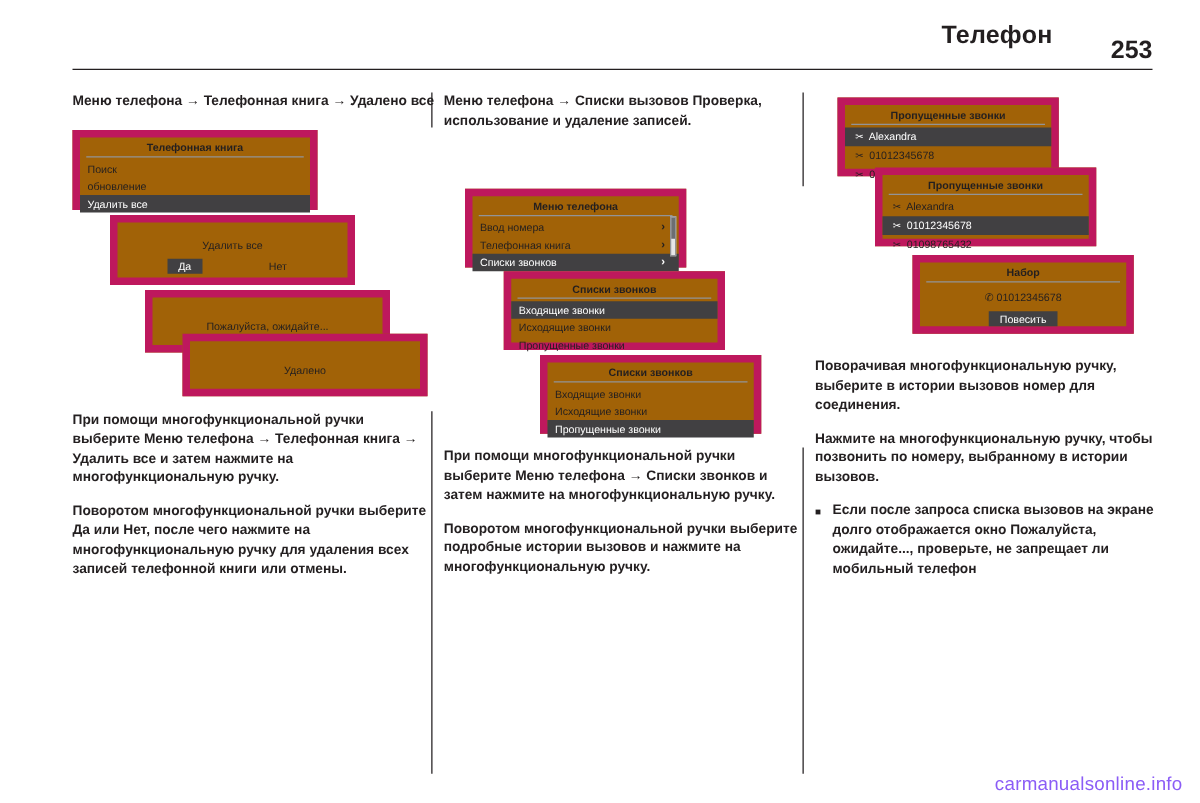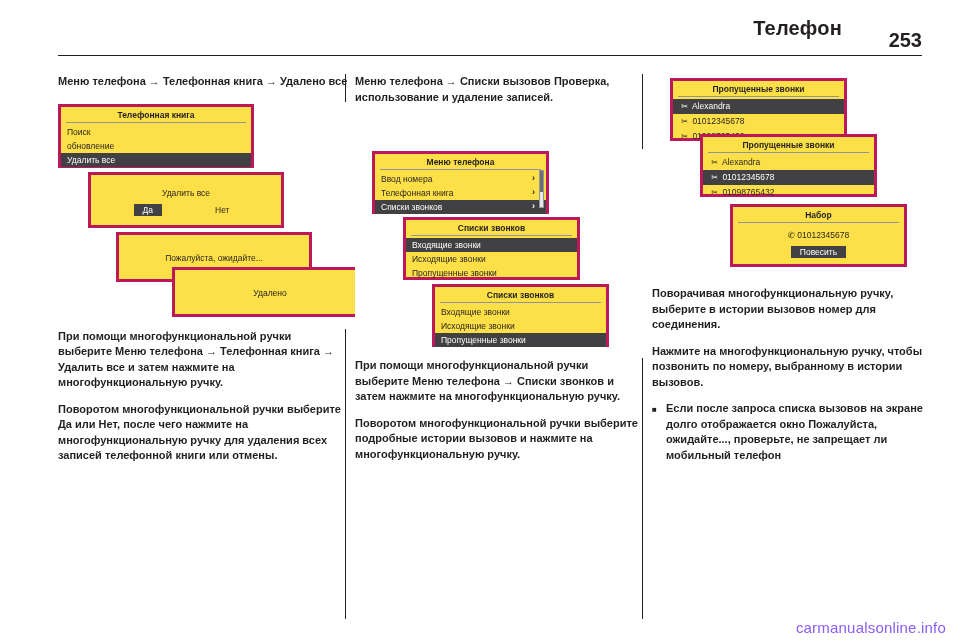--- a/index.html
+++ b/index.html
@@ -110,22 +110,22 @@
 
   
   .figure {
     position: relative;
     background: #ffffff;
   }
 
   
   .win {
     position: absolute;
-    background: #fde047;
-    border: 3px solid #be185d;
+    background: #a16207;
+    border: 6px solid #be185d;
     box-sizing: border-box;
   }
   .win-title {
     text-align: center;
     font-size: 8.5px;
     font-weight: bold;
     color: #231f20;
     padding: 3px 0 2px 0;
     border-bottom: 1px solid #929497;
     margin: 0 5px;
@@ -267,21 +267,21 @@
           </div>
         </div>
       </div>
 
       <div class="win" style="left:58px; top:130px; width:196px; height:50px;">
         <div style="padding-top:18px;">
           <div class="msg">Пожалуйста, ожидайте...</div>
         </div>
       </div>
 
-      <div class="win" style="left:88px; top:165px; width:196px; height:50px;margin-left:26px;">
+      <div class="win" style="left:88px; top:165px; width:196px; height:50px;">
         <div style="padding-top:18px;">
           <div class="msg">Удалено</div>
         </div>
       </div>
 
     </div>
 
     <p class="para">При помощи многофункциональной ручки выберите Меню телефона → Телефонная книга → Удалить все и затем нажмите на многофункциональную ручку.</p>
     <p class="para">Поворотом многофункциональной ручки выберите Да или Нет, после чего нажмите на многофункциональную ручку для удаления всех записей телефонной книги или отмены.</p>
   </div>

